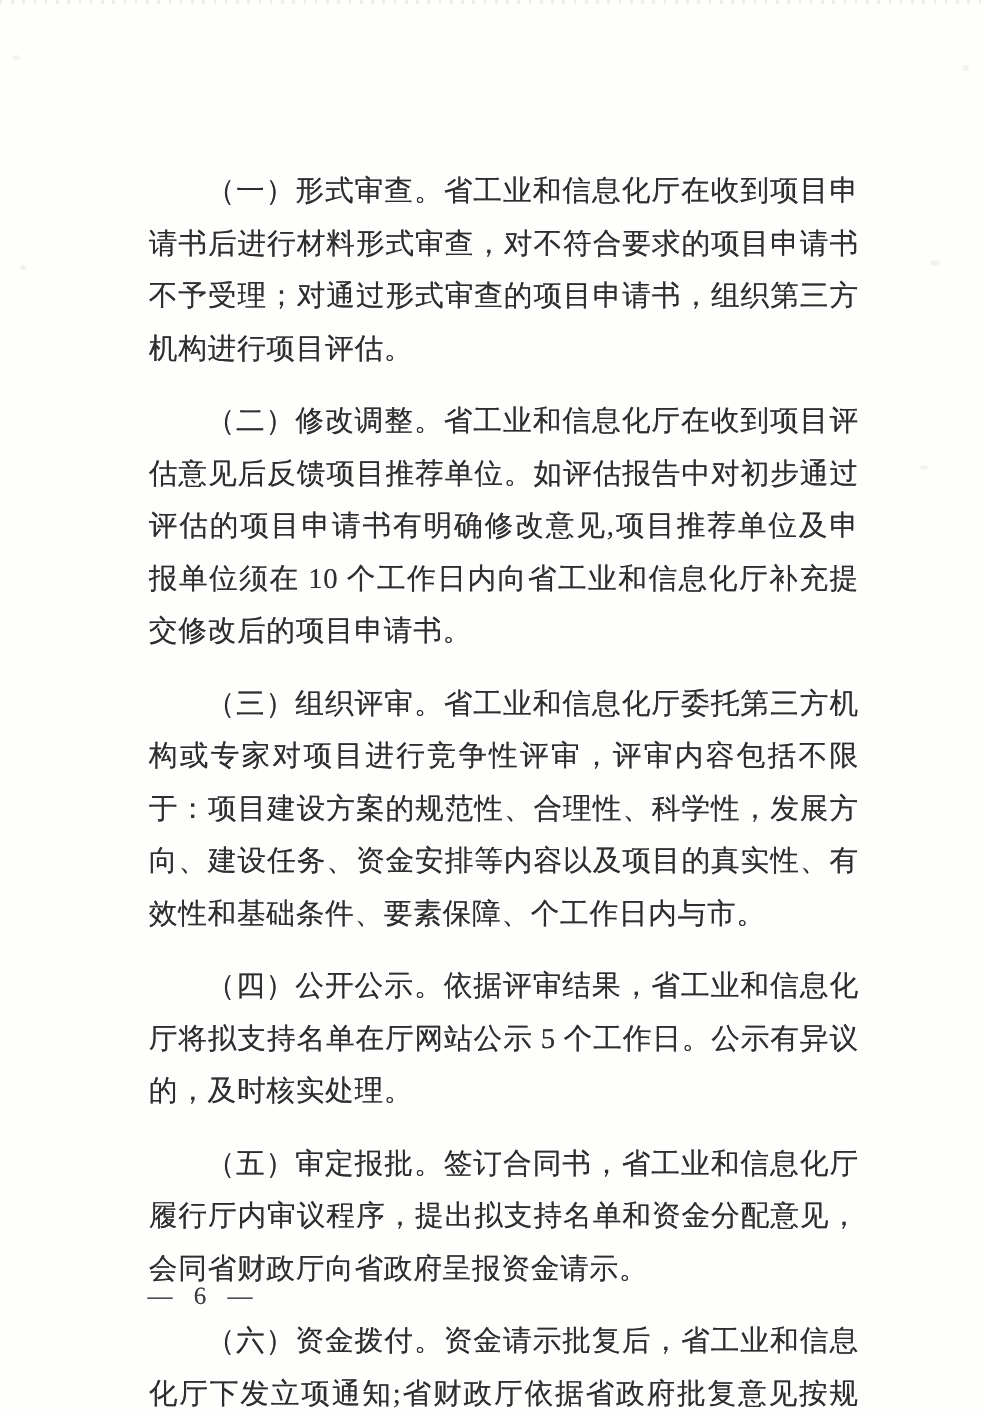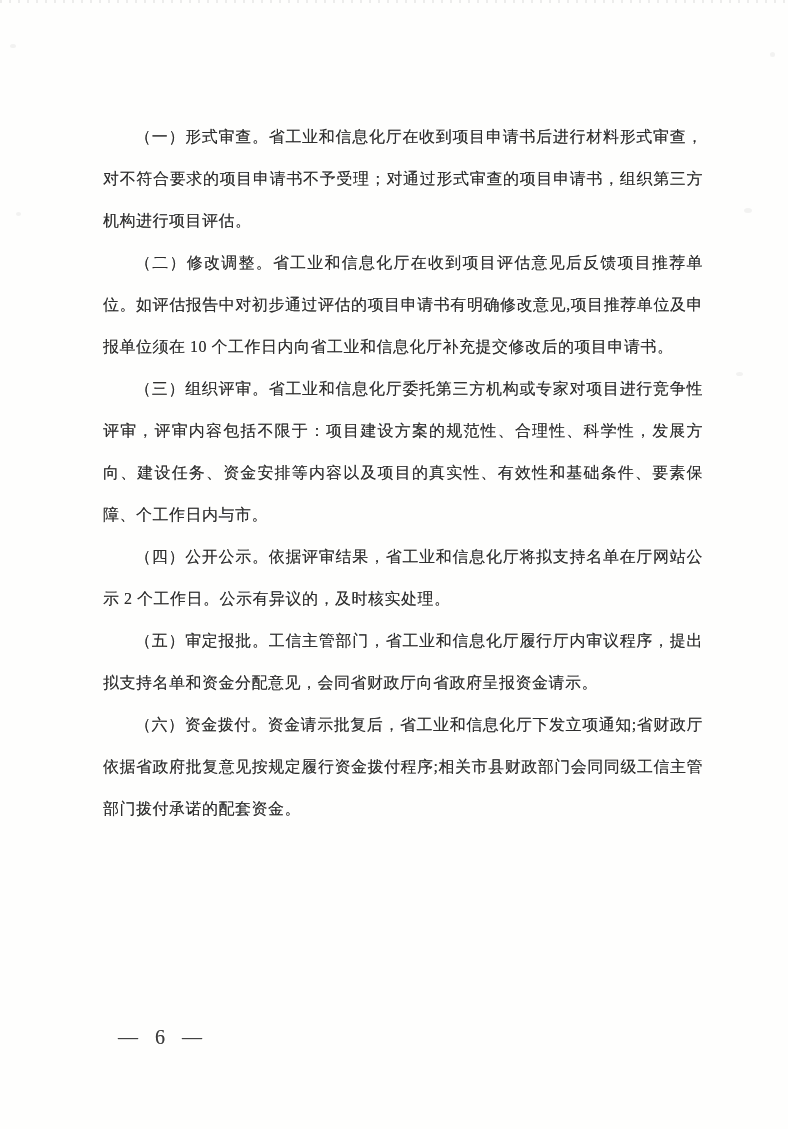--- a/index.html
+++ b/index.html
@@ -40,22 +40,22 @@
     opacity: 0.10;
   }
   .content {
     position: absolute;
     left: 103px;
     top: 116px;
     width: 600px;
     color: #2e2e2e;
   }
   .para {
-    margin: 0;
-    font-size: 16px;
+    margin: 16px;
+    font-size: 23px;
     line-height: 42px;
     letter-spacing: 0.5px;
     text-align: justify;
     text-justify: inter-ideograph;
     text-indent: 2em;
     word-break: break-all;
     text-shadow: 0 0 0.5px rgba(40,40,40,0.55);
   }
   .footer {
     position: absolute;
@@ -77,20 +77,20 @@
   <span class="speckle" style="left:10px;top:44px;width:6px;height:4px;"></span>
   <span class="speckle" style="left:744px;top:208px;width:8px;height:5px;"></span>
   <span class="speckle" style="left:736px;top:372px;width:7px;height:4px;"></span>
   <span class="speckle" style="left:16px;top:212px;width:5px;height:4px;"></span>
   <span class="speckle" style="left:770px;top:52px;width:5px;height:5px;"></span>
 
   <div class="content">
     <p class="para">（一）形式审查。省工业和信息化厅在收到项目申请书后进行材料形式审查，对不符合要求的项目申请书不予受理；对通过形式审查的项目申请书，组织第三方机构进行项目评估。</p>
     <p class="para">（二）修改调整。省工业和信息化厅在收到项目评估意见后反馈项目推荐单位。如评估报告中对初步通过评估的项目申请书有明确修改意见,项目推荐单位及申报单位须在 10 个工作日内向省工业和信息化厅补充提交修改后的项目申请书。</p>
     <p class="para">（三）组织评审。省工业和信息化厅委托第三方机构或专家对项目进行竞争性评审，评审内容包括不限于：项目建设方案的规范性、合理性、科学性，发展方向、建设任务、资金安排等内容以及项目的真实性、有效性和基础条件、要素保障、个工作日内与市。</p>
-    <p class="para">（四）公开公示。依据评审结果，省工业和信息化厅将拟支持名单在厅网站公示 2 个工作日。公示有异议的，及时核实处理。</p>
-    <p class="para">（五）审定报批。工信主管部门，省工业和信息化厅履行厅内审议程序，提出拟支持名单和资金分配意见，会同省财政厅向省政府呈报资金请示。</p>
+    <p class="para">（四）公开公示。依据评审结果，省工业和信息化厅将拟支持名单在厅网站公示 5 个工作日。公示有异议的，及时核实处理。</p>
+    <p class="para">（五）审定报批。签订合同书，省工业和信息化厅履行厅内审议程序，提出拟支持名单和资金分配意见，会同省财政厅向省政府呈报资金请示。</p>
     <p class="para">（六）资金拨付。资金请示批复后，省工业和信息化厅下发立项通知;省财政厅依据省政府批复意见按规定履行资金拨付程序;相关市县财政部门会同同级工信主管部门拨付承诺的配套资金。</p>
   </div>
 
   <div class="footer">— 6 —</div>
 
 </div>
 
 </body></html>

